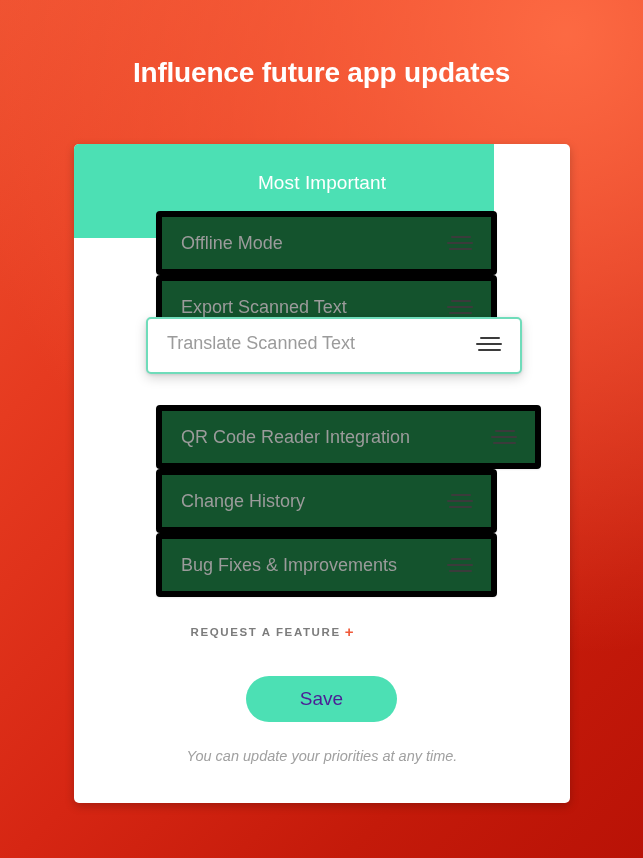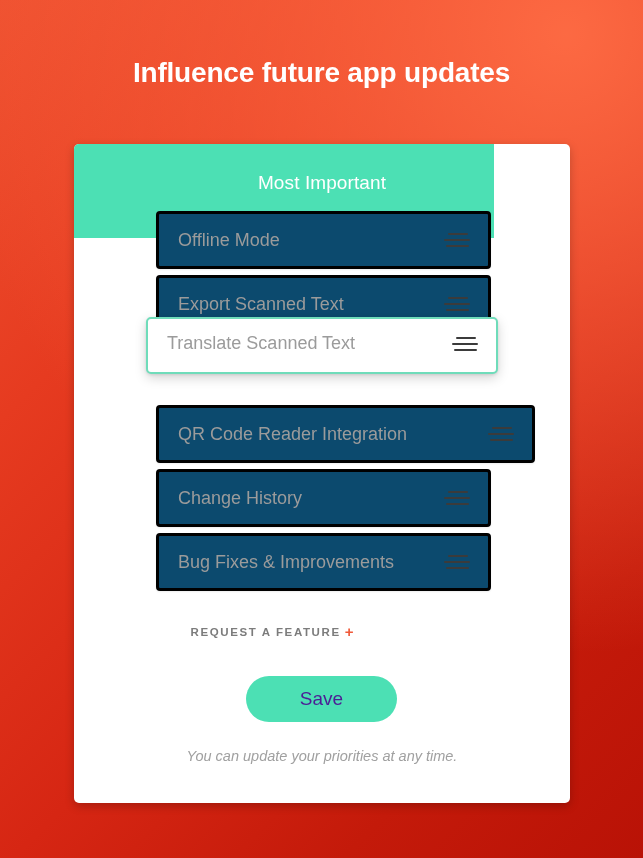--- a/index.html
+++ b/index.html
@@ -70,22 +70,22 @@
     font-weight: normal;
     letter-spacing: 0.1px;
   }
 
   
   .item {
     position: absolute;
     left: 82px;          
     width: 329px;        
     height: 52px;
-    background: #0c4a6e;
-    border: 3px solid #000000;
+    background: #14532d;
+    border: 6px solid #000000;
     border-radius: 4px;
     box-shadow: 0 1px 2px rgba(0,0,0,0.07);
   }
   .item-label {
     position: absolute;
     left: 19px;
     top: 0;
     height: 52px;
     line-height: 52px;
     color: #9b9b9b;
@@ -207,21 +207,21 @@
 
     <div class="item" style="top:131px;">
       <span class="item-label">Export Scanned Text</span>
       <span class="handle">
           <i></i>
           <i></i>
           <i></i>
         </span>
     </div>
 
-    <div class="item dragging" style="top:173px;">
+    <div class="item dragging" style="top:173px;padding-left:24px;">
       <span class="item-label">Translate Scanned Text</span>
       <span class="handle">
           <i></i>
           <i></i>
           <i></i>
         </span>
     </div>
 
     <div class="item" style="top:261px;padding-left:44px;">
       <span class="item-label">QR Code Reader Integration</span>

